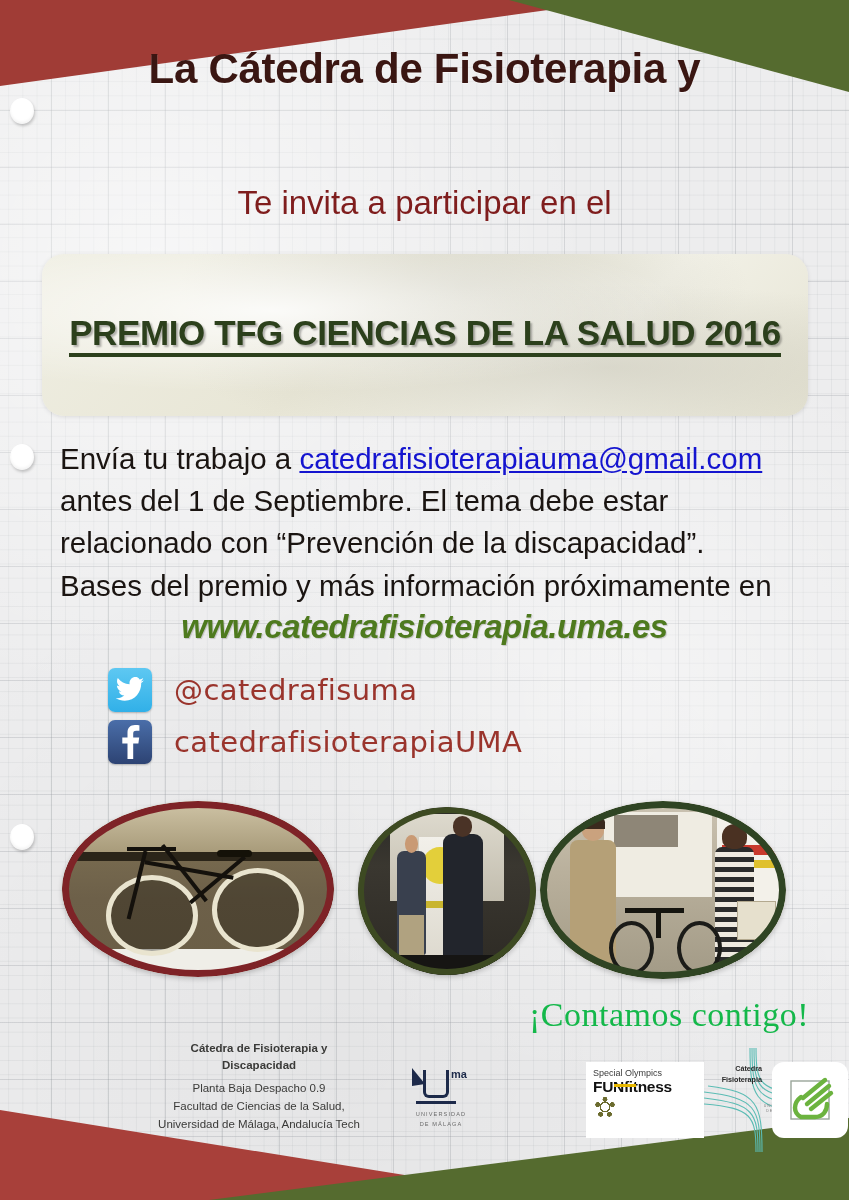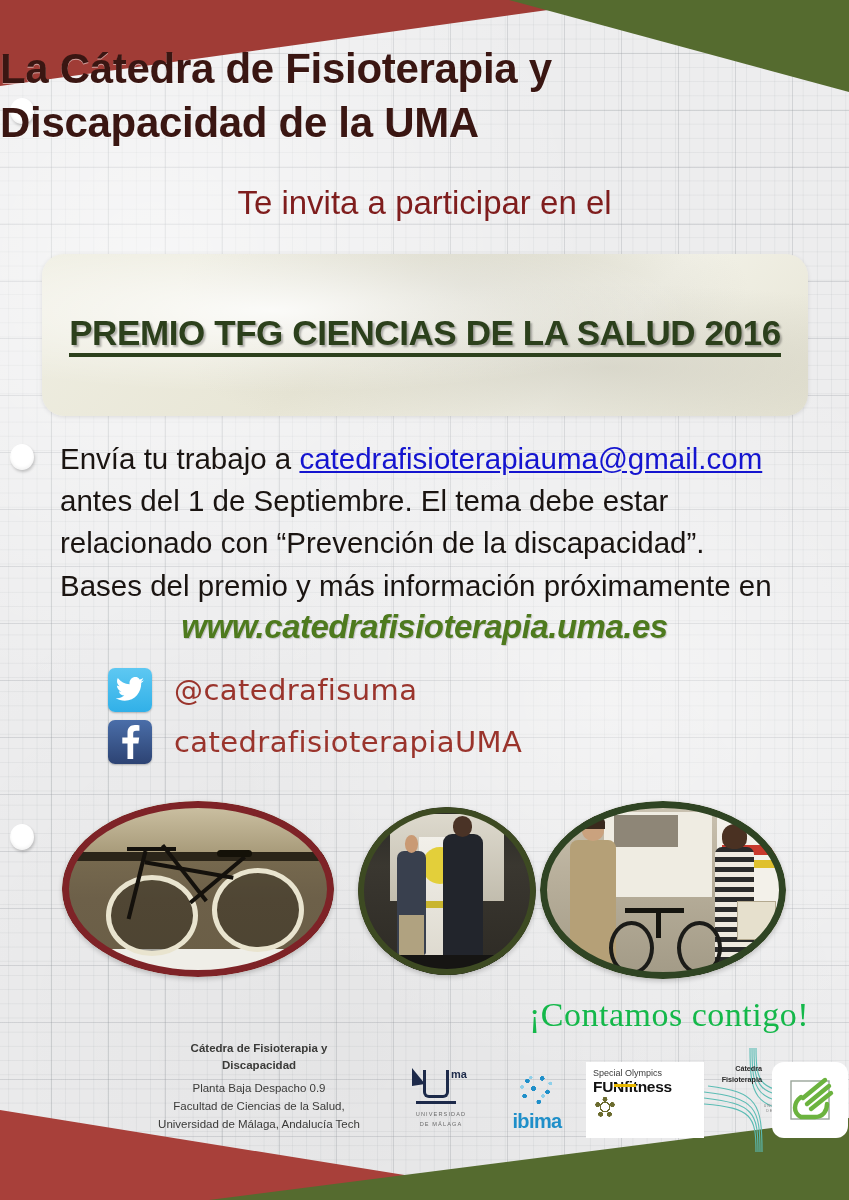--- a/index.html
+++ b/index.html
@@ -77,20 +77,21 @@
   .hole.h1{ top:98px; }
   .hole.h2{ top:444px; }
   .hole.h3{ top:824px; }
 
   
   .content{ position:absolute; inset:0; }
 
   
   .headline{
     position:absolute; top:42px; left:0; right:0;
+    text-align:center;
     color:#3a1612;
     font-weight:bold;
     font-size:42px;
     line-height:1.28;
     letter-spacing:-0.3px;
     text-shadow:0 1px 0 rgba(255,255,255,.5);
   }
   .subline{
     position:absolute; top:183px; left:0; right:0;
     text-align:center;
@@ -349,21 +350,20 @@
   <div class="tri tri-br"></div>
 
   <div class="hole h1"></div>
   <div class="hole h2"></div>
   <div class="hole h3"></div>
 
   <div class="content">
 
     <div class="headline">
       <div>La Cátedra  de Fisioterapia y</div>
-      <div>Discapacidad de la UMA</div>
     </div>
 
     <div class="subline">Te invita a participar en el</div>
 
     <div class="banner">
       <span class="banner-title">PREMIO TFG CIENCIAS DE LA SALUD 2016</span>
     </div>
 
     <div class="body-block">
       <span class="ln"><span>Envía tu trabajo a </span><a class="mail-link" href="#">catedrafisioterapiauma@gmail.com</a></span>
@@ -482,24 +482,20 @@
         <div class="mark">
           <span class="tri"></span>
           <span class="u"></span>
           <span class="ma">ma</span>
           <span class="base"></span>
         </div>
         <span class="cap">UNIVERSIDAD</span>
         <span class="cap">DE MÁLAGA</span>
       </div>
 
-      <div class="logo ibima">
-        <div class="dots"></div>
-        <div class="word">ibima</div>
-      </div>
 
       <div class="logo funfit">
         <div class="so">Special Olympics</div>
         <div class="ff">FUNfitness</div>
         <div class="bar"></div>
         <div class="rings"></div>
       </div>
 
       <div class="logo catlogo">
         <svg width="104" height="104" viewBox="0 0 104 104" aria-hidden="true">

